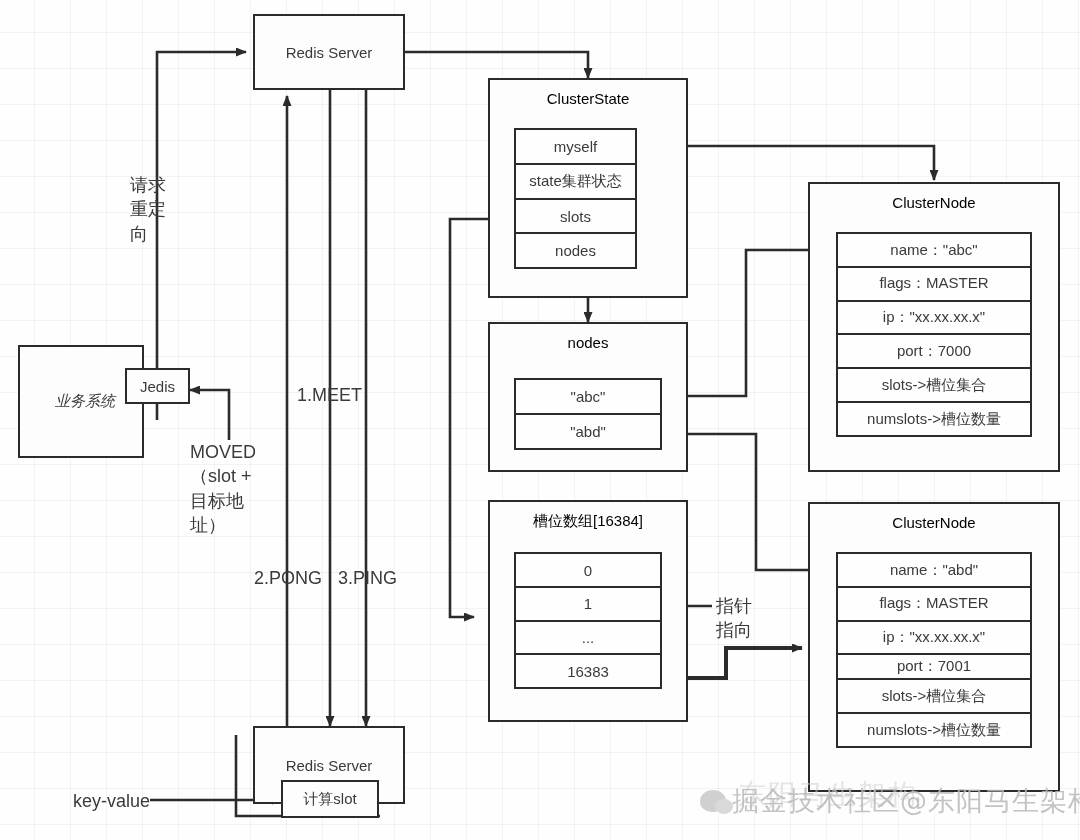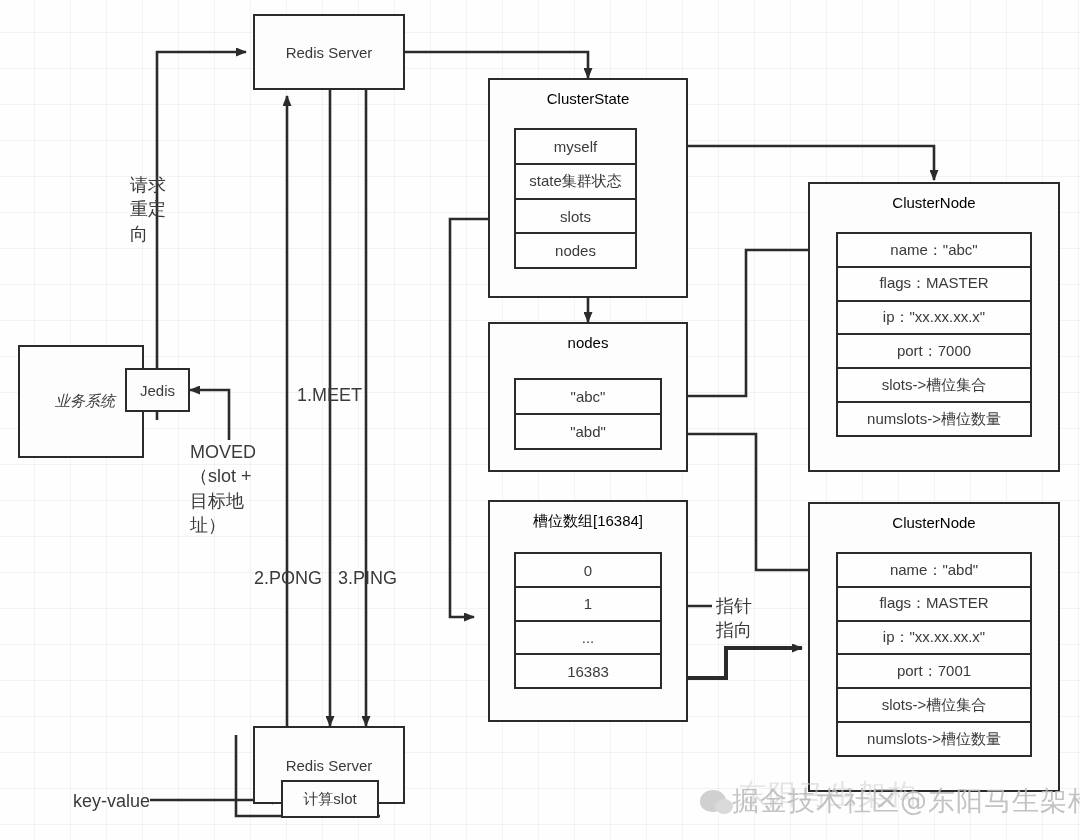--- a/index.html
+++ b/index.html
@@ -119,21 +119,21 @@
   <div class="box ctr" style="left:253px;top:14px;width:152px;height:76px;">
     <span>Redis Server</span>
   </div>
 
   <div class="box" style="left:18px;top:345px;width:126px;height:113px;font-style:italic;">
     <div class="ctr" style="width:100%;height:100%;">
       <span style="margin-right:-8px;">业务系统</span>
     </div>
   </div>
 
-  <div class="box ctr" style="left:125px;top:368px;width:65px;height:44px;z-index:3;">
+  <div class="box ctr" style="left:125px;top:368px;width:65px;height:36px;z-index:3;">
     <span>Jedis</span>
   </div>
 
   <div class="box" style="left:488px;top:78px;width:200px;height:220px;">
     <div class="grp-title">ClusterState</div>
   </div>
   <div class="rowstack" style="left:514px;top:128px;width:123px;">
     <div class="row" style="height:37px;">myself</div>
     <div class="row" style="height:37px;">state集群状态</div>
     <div class="row" style="height:37px;">slots</div>
@@ -170,21 +170,21 @@
     <div class="row" style="height:36px;">numslots-&gt;槽位数量</div>
   </div>
 
   <div class="box" style="left:808px;top:502px;width:252px;height:290px;">
     <div class="grp-title">ClusterNode</div>
   </div>
   <div class="rowstack" style="left:836px;top:552px;width:196px;">
     <div class="row" style="height:36px;">name："abd"</div>
     <div class="row" style="height:36px;">flags：MASTER</div>
     <div class="row" style="height:36px;">ip："xx.xx.xx.x"</div>
-    <div class="row" style="height:36px;">port：7001</div>
+    <div class="row" style="height:27px;">port：7001</div>
     <div class="row" style="height:36px;">slots-&gt;槽位集合</div>
     <div class="row" style="height:36px;">numslots-&gt;槽位数量</div>
   </div>
 
   <div class="box" style="left:253px;top:726px;width:152px;height:78px;z-index:2;">
     <div class="ctr" style="width:100%;height:100%;">
       <span>Redis Server</span>
     </div>
   </div>
 

